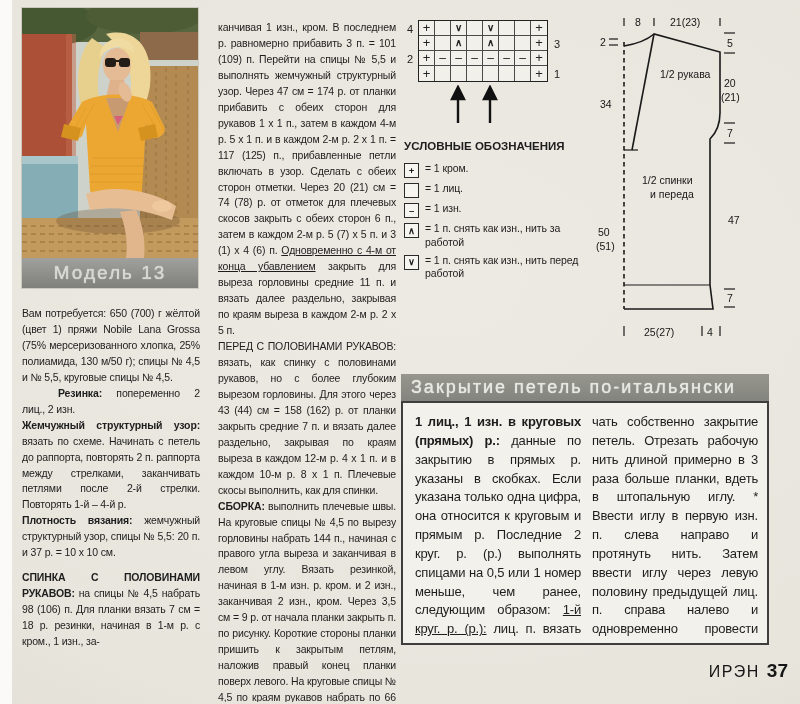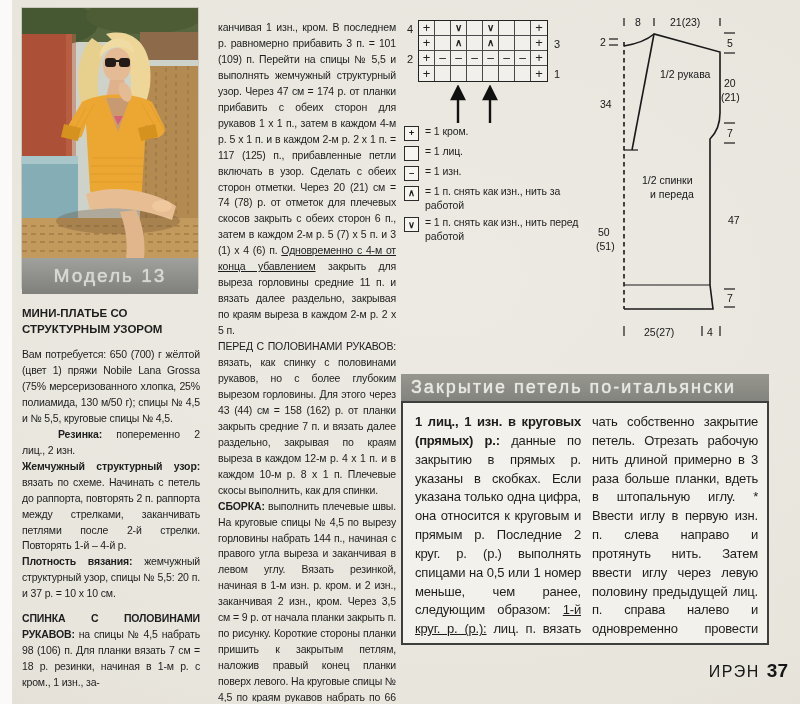--- a/index.html
+++ b/index.html
@@ -2,21 +2,21 @@
 <html><head>
 <meta charset="utf-8">
 <style>
   html,body{margin:0;padding:0;background:#d8d5cd;}
   .page{position:relative;width:800px;height:704px;overflow:hidden;
     background:radial-gradient(120% 95% at 55% 40%, #edeae3 0%, #e8e5dd 65%, #ded9d0 100%);
     font-family:"Liberation Sans",sans-serif;color:#1d1d1d;}
   .scan-strip{position:absolute;left:0;top:0;width:12px;height:704px;background:#fbfaf8;}
   .photo-wrap{position:absolute;left:22px;top:8px;width:176px;height:280px;box-shadow:0 0 0 1px rgba(120,110,95,.25);}
   .photo{display:block;width:176px;height:250px;}
-  .caption{position:absolute;left:0;top:250px;width:176px;height:36px;
+  .caption{position:absolute;left:0;top:250px;width:176px;height:30px;
     background:linear-gradient(#a0a09c,#7f7f7b);display:flex;align-items:center;justify-content:center;
     font-size:19px;color:#d6d6d2;letter-spacing:2px;text-shadow:0 0 1px #f5f5f2;}
   .col{position:absolute;font-size:10.5px;line-height:1.52;letter-spacing:-0.15px;text-align:justify;}
   .col p{margin:0;}
   .col p.gap{margin-top:9px;}
   #col1{left:22px;top:306px;width:178px;height:394px;overflow:hidden;}
   #col1 h1{font-size:11.5px;line-height:1.35;margin:0 0 10px 0;text-align:left;letter-spacing:0;}
   #col2{left:218px;top:20px;width:178px;height:682px;overflow:hidden;}
   #col3{left:404px;top:20px;width:184px;height:352px;overflow:hidden;}
   .subhead{font-weight:bold;font-size:11.5px;margin:13px 0 7px 0;text-align:left;letter-spacing:0;}
@@ -85,21 +85,20 @@
       <path d="M92,108 L101,108 L96,117 Z" fill="#d4607a"></path>
       <ellipse cx="103" cy="84" rx="6" ry="10" transform="rotate(-20 103 84)" fill="#e4bb95"></ellipse>
       <path d="M64,186 C92,176 128,182 154,198 L150,212 C120,200 92,198 68,202 Z" fill="#e7bd93"></path>
       <path d="M98,204 C104,220 106,236 104,250 L122,250 C124,232 120,214 114,202 Z" fill="#e2b68c"></path>
       <ellipse cx="140" cy="198" rx="10" ry="6" fill="#f2cda2" opacity=".7"></ellipse>
     </svg>
     <div class="caption">Модель 13</div>
   </div>
 
   <div class="col" id="col1">
-    <h1>МИНИ-ПЛАТЬЕ СО СТРУКТУРНЫМ УЗОРОМ</h1>
     <div>
         <p><span style="font-weight: normal; margin-top: 26px;">Вам потребуется: </span><span>650 (700) г жёлтой (цвет 1) пряжи Nobile Lana Grossa (75% мерсеризованного хлопка, 25% полиамида, 130 м/50 г); спицы № 4,5 и № 5,5, круговые спицы № 4,5.</span></p>
         <p><span style="font-weight: bold; padding-left: 36px;">Резинка: </span><span>попеременно 2 лиц., 2 изн.</span></p>
         <p><span style="font-weight: bold;">Жемчужный структурный узор: </span><span>вязать по схеме. Начинать с петель до раппорта, повторять 2 п. раппорта между стрелками, заканчивать петлями после 2-й стрелки. Повторять 1-й – 4-й р.</span></p>
         <p><span style="font-weight: bold;">Плотность вязания: </span><span>жемчужный структурный узор, спицы № 5,5: 20 п. и 37 р. = 10 х 10 см.</span></p>
         <p class="gap"><span style="font-weight: bold;">СПИНКА С ПОЛОВИНАМИ РУКАВОВ: </span><span>на спицы № 4,5 набрать 98 (106) п. Для планки вязать 7 см = 18 р. резинки, начиная в 1-м р. с кром., 1 изн., за-</span></p>
       </div>
   </div>
 
   <div class="col" id="col2">
@@ -152,20 +151,21 @@
     </div>
     <svg class="arrows" width="100" height="40" viewBox="0 0 100 40">
       <g stroke="#111" stroke-width="2.4" fill="#111">
         <line x1="30" y1="38" x2="30" y2="12"></line>
           <polygon points="24,14 36,14 30,2"></polygon>
         <line x1="62" y1="38" x2="62" y2="12"></line>
           <polygon points="56,14 68,14 62,2"></polygon>
       </g>
     </svg>
 
+    <div class="subhead">УСЛОВНЫЕ ОБОЗНАЧЕНИЯ</div>
     <div>
         <div class="legend-item">
           <span class="leg-box">+</span>
           <span>= 1 кром.</span>
         </div>
         <div class="legend-item">
           <span class="leg-box"></span>
           <span>= 1 лиц.</span>
         </div>
         <div class="legend-item">

